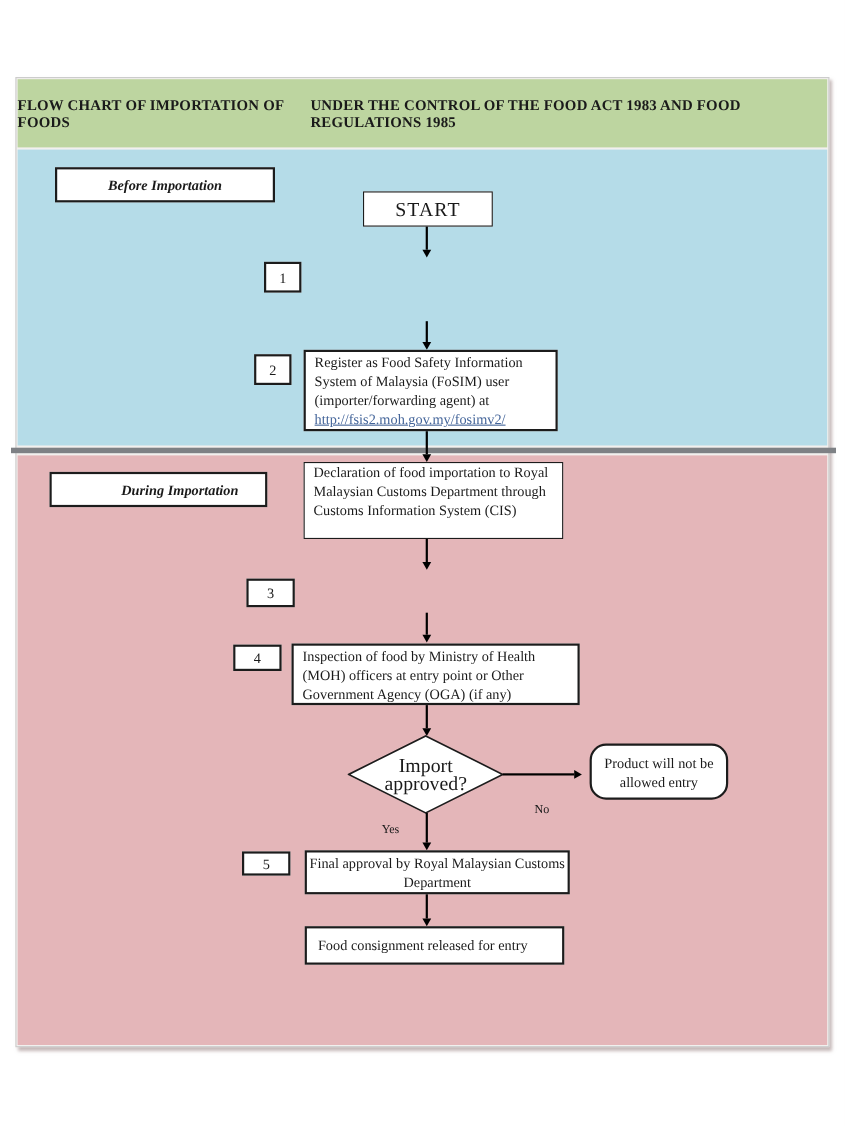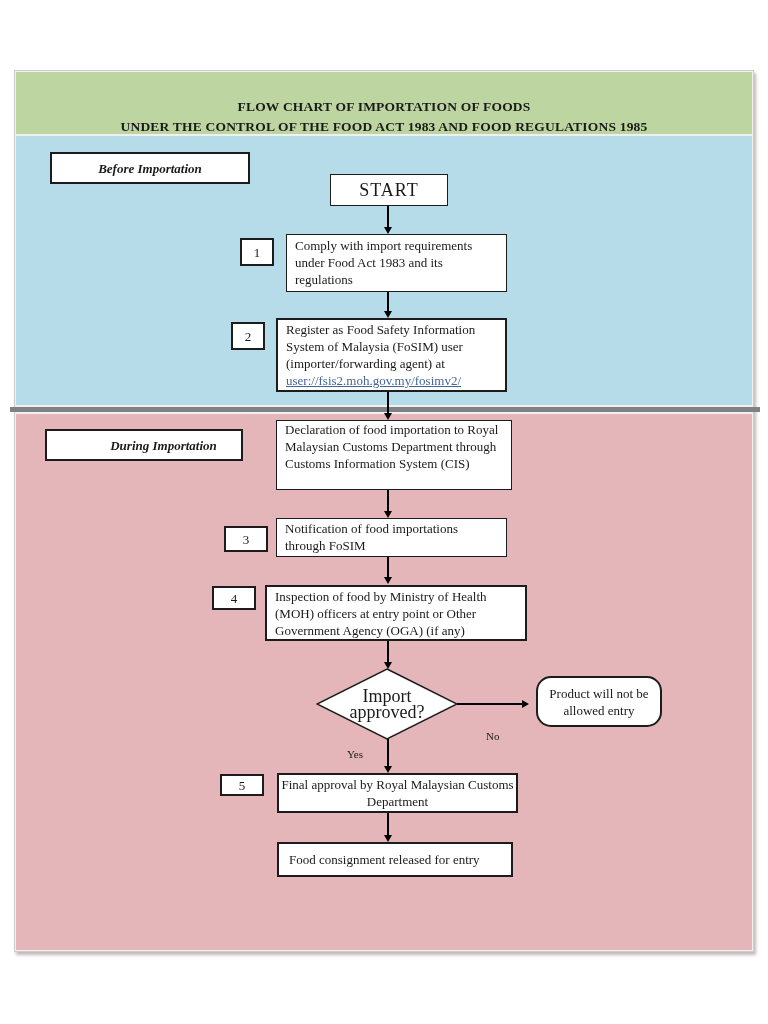--- a/index.html
+++ b/index.html
@@ -2,21 +2,21 @@
 <html style="--c-header-bg: #bdd5a0; --c-before-bg: #b5dce8; --c-during-bg: #e4b6b9; --c-divider: #7e8185; --c-link: #44659a;"><head>
 <meta charset="utf-8">
 <style>
   html,body{margin:0;padding:0;background:#ffffff;}
   .page{position:relative;width:768px;height:1024px;background:#ffffff;overflow:hidden;
         font-family:"Liberation Serif",serif;color:#1a1a1a;}
   .panel{position:absolute;left:14px;top:70px;width:740px;height:882px;background:#f2f0ee;
          border:1px solid #cccccc;box-shadow:2px 3px 3px rgba(150,125,125,.55);box-sizing:border-box;}
   .band{position:absolute;box-sizing:border-box;}
   .band-header{left:16px;top:72px;width:736px;height:62px;background:var(--c-header-bg,#bdd5a0);
-        display:flex;flex-direction:column;justify-content:flex-end;align-items:center;gap:5px;}
+        display:flex;flex-direction:row;justify-content:flex-end;align-items:center;gap:5px;}
   .band-header div{font-weight:bold;font-size:13.5px;line-height:15px;letter-spacing:.2px;}
   .band-before{left:16px;top:136px;width:736px;height:269px;background:var(--c-before-bg,#b5dce8);}
   .band-divider{left:10px;top:407px;width:750px;height:5px;background:var(--c-divider,#7e8185);}
   .band-during{left:16px;top:414px;width:736px;height:536px;background:var(--c-during-bg,#e4b6b9);}
   .node{position:absolute;background:#ffffff;border:1.5px solid #1c1c1c;box-sizing:border-box;
         font-size:13px;line-height:17px;}
   .labelbox{border-width:2px;display:flex;align-items:center;justify-content:center;
         font-weight:bold;font-style:italic;background:#ffffff;}
   .numbox{border-width:2px;display:flex;align-items:center;justify-content:center;}
   .startbox{display:flex;align-items:center;justify-content:center;font-size:18px;letter-spacing:1px;}
@@ -49,35 +49,33 @@
   <div class="band band-divider"></div>
   <div class="band band-during"></div>
 
   <div class="node labelbox" style="left:50px;top:152px;width:200px;height:32px;">Before Importation</div>
   <div class="node labelbox" style="left:45px;top:429px;width:198px;height:32px;padding-left:39px;">During Importation</div>
 
   <div class="node startbox" style="left:330px;top:174px;width:118px;height:32px;">START</div>
   <div class="varrow" style="left:387px;top:206px;height:21px;"></div>
 
   <div class="node numbox" style="left:240px;top:238px;width:34px;height:28px;">1</div>
-  <div class="node" style="left:286px;top:234px;width:221px;height:58px;padding:2px 8px;">Comply with import requirements under Food Act 1983 and its regulations</div>
   <div class="varrow" style="left:387px;top:292px;height:19px;"></div>
 
   <div class="node numbox" style="left:231px;top:322px;width:34px;height:28px;">2</div>
   <div class="node" style="left:276px;top:318px;width:231px;height:74px;padding:1px 8px;border-width:2px;">
     <span>Register as Food Safety Information System of Malaysia (FoSIM) user (importer/forwarding agent) at </span>
-    <span class="linktext">user://fsis2.moh.gov.my/fosimv2/</span>
+    <span class="linktext">http://fsis2.moh.gov.my/fosimv2/</span>
   </div>
   <div class="varrow" style="left:387px;top:392px;height:21px;"></div>
 
   <div class="node" style="left:276px;top:420px;width:236px;height:70px;padding:0 8px;">Declaration of food importation to Royal Malaysian Customs Department through Customs Information System (CIS)</div>
   <div class="varrow" style="left:387px;top:490px;height:21px;"></div>
 
   <div class="node numbox" style="left:224px;top:526px;width:44px;height:26px;">3</div>
-  <div class="node" style="left:276px;top:518px;width:231px;height:39px;padding:1px 8px;">Notification of food importations through FoSIM</div>
   <div class="varrow" style="left:387px;top:557px;height:20px;"></div>
 
   <div class="node numbox" style="left:212px;top:586px;width:44px;height:24px;">4</div>
   <div class="node" style="left:265px;top:585px;width:262px;height:56px;padding:1px 8px;border-width:2px;">Inspection of food by Ministry of Health (MOH) officers at entry point or Other Government Agency (OGA) (if any)</div>
   <div class="varrow" style="left:387px;top:641px;height:21px;"></div>
 
   <svg class="diamond-svg" width="142" height="72">
     <polygon points="71,1 141,36 71,71 1,36" fill="#ffffff" stroke="#1c1c1c" stroke-width="1.5"></polygon>
   </svg>
   <div class="diamond-text">Import approved?</div>

